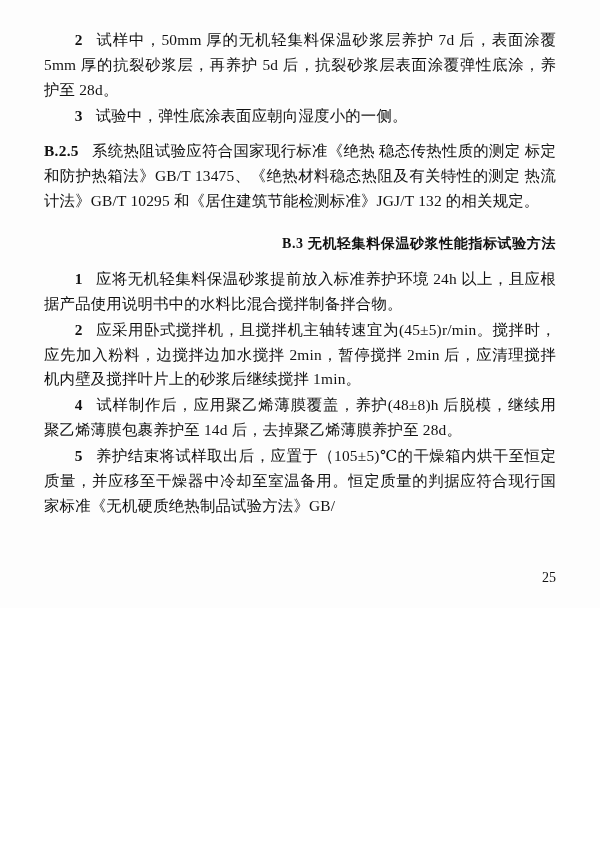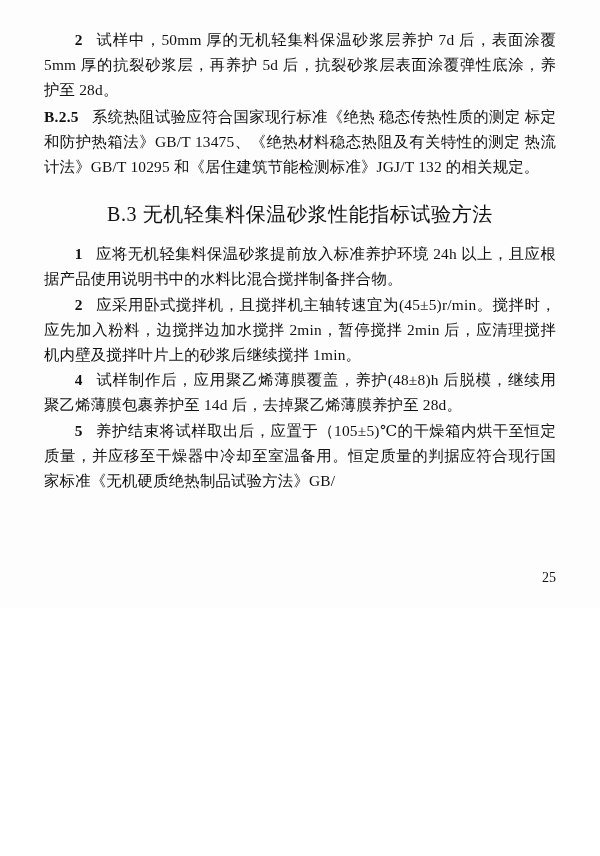--- a/index.html
+++ b/index.html
@@ -39,28 +39,28 @@
   }
   .numsp {
     display: inline-block;
     width: 0.85em;
   }
   .clause-id {
     font-weight: bold;
     letter-spacing: 0.3px;
   }
   .heading {
-    font-size: 20px;
-    font-weight: normal;
-    text-align: center;
+    font-size: 14px;
+    font-weight: bold;
+    text-align: right;
     margin: 16px 0 14px 0;
     letter-spacing: 0.6px;
   }
   .block-clause {
-    margin-top: 2px;
+    margin-top: 10px;
   }
   .pagenum {
     position: absolute;
     right: 44px;
     bottom: 22px;
     font-size: 14px;
     font-family: "Liberation Serif", serif;
     color: #111;
   }
   .gap-sm { height: 4px; }
@@ -71,20 +71,23 @@
 </style>
 </head>
 <body>
 
 <div class="page">
 
   <p class="para indent">
     <span class="num">2</span><span class="numsp"></span><span>试样中，50mm 厚的无机轻集料保温砂浆层养护 7d 后，表面涂覆 5mm 厚的抗裂砂浆层，再养护 5d 后，抗裂砂浆层表面涂覆弹性底涂，养护至 28d。</span>
   </p>
 
+  <p class="para indent">
+    <span class="num">3</span><span class="numsp"></span><span>试验中，弹性底涂表面应朝向湿度小的一侧。</span>
+  </p>
 
   <p class="para hang block-clause">
     <span class="clause-id">B.2.5</span><span class="numsp"></span><span>系统热阻试验应符合国家现行标准《绝热  稳态传热性质的测定  标定和防护热箱法》GB/T 13475、《绝热材料稳态热阻及有关特性的测定  热流计法》GB/T 10295 和《居住建筑节能检测标准》JGJ/T 132 的相关规定。</span>
   </p>
 
   <div class="gap-sm"></div>
 
   <h2 class="heading">B.3  无机轻集料保温砂浆性能指标试验方法</h2>
 
 

